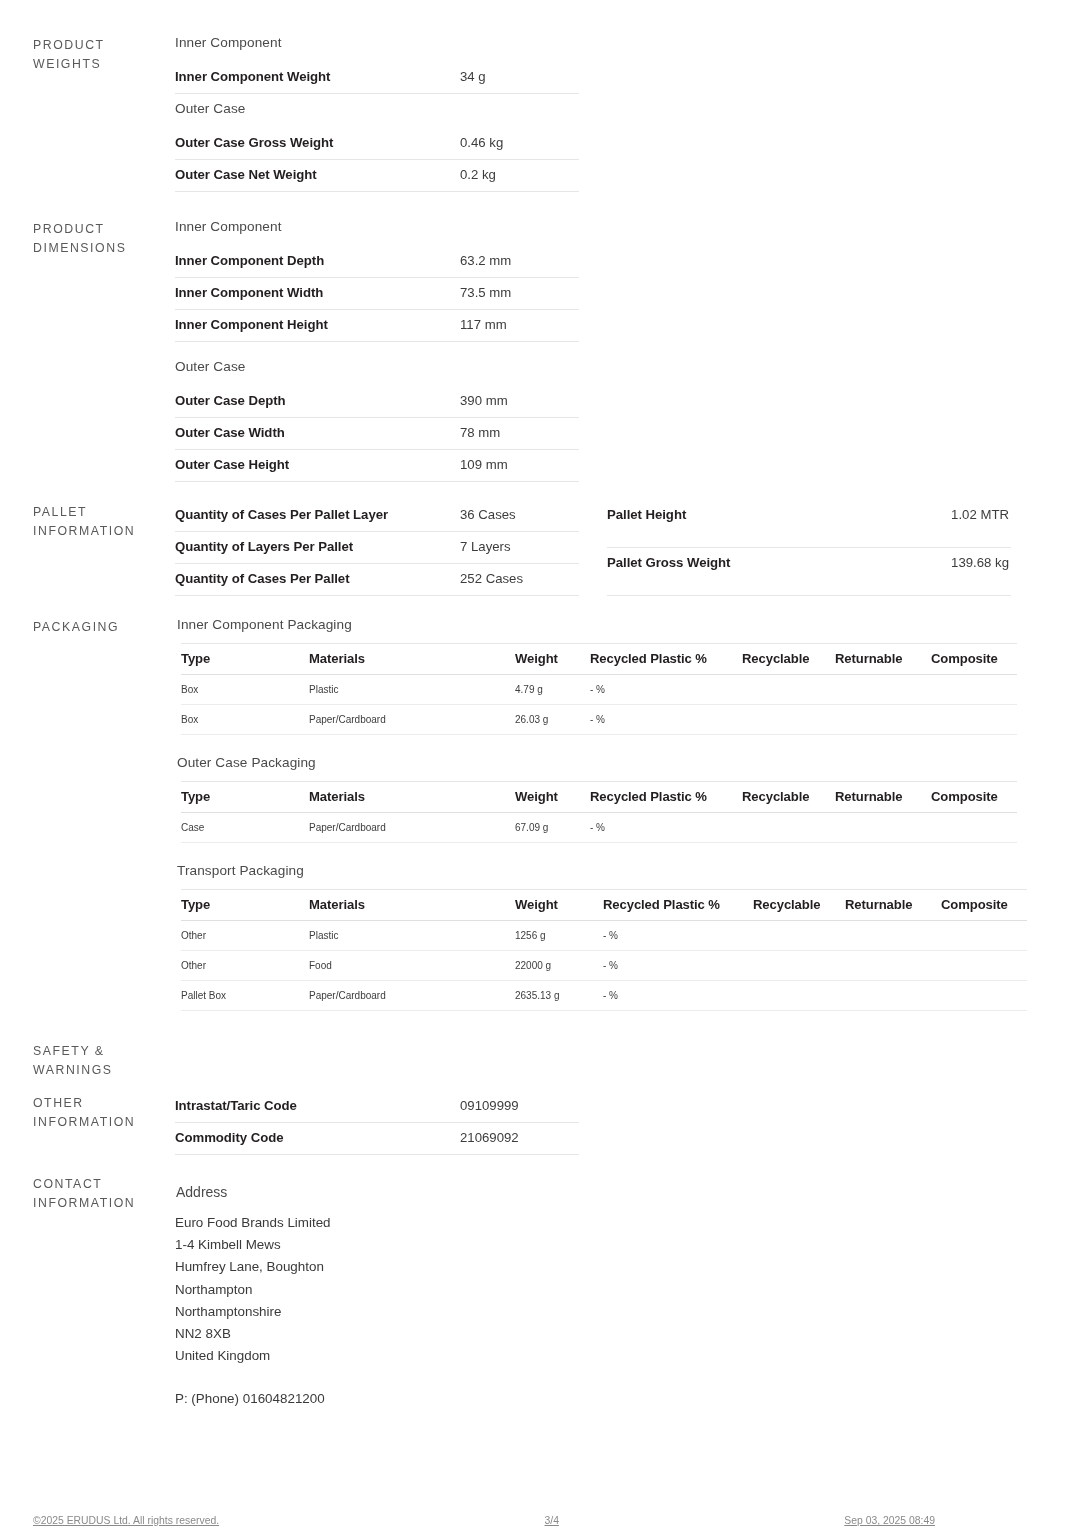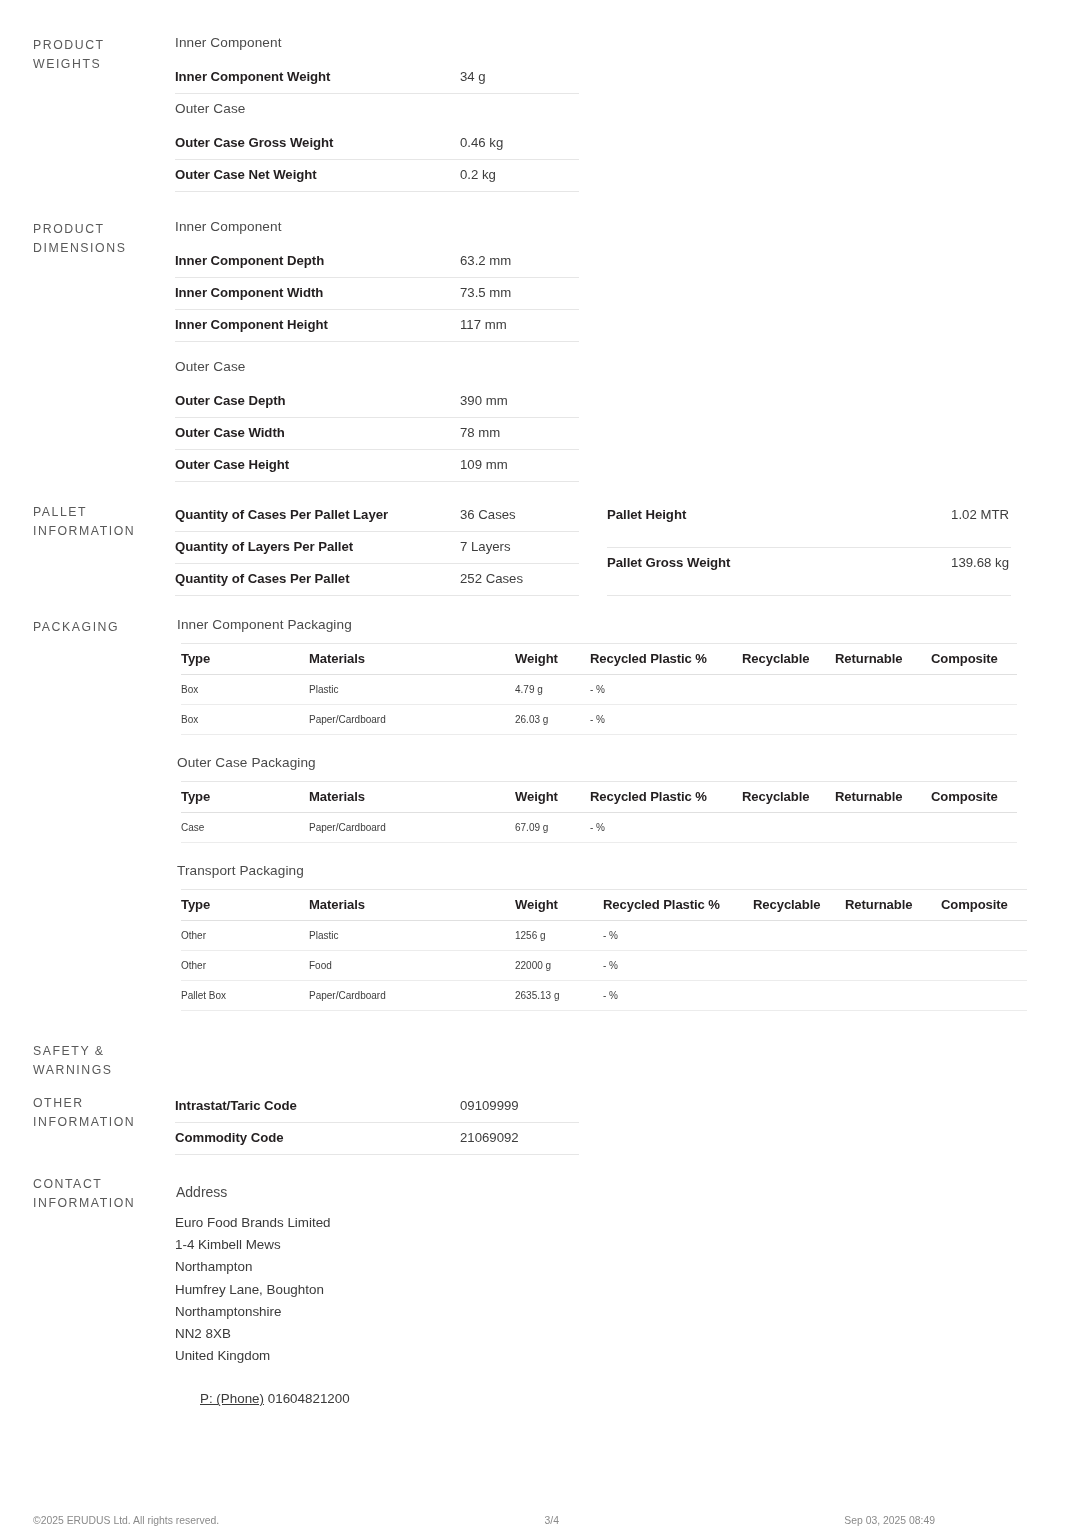--- a/index.html
+++ b/index.html
@@ -157,36 +157,35 @@
     line-height: 22.2px;
     color: #3a3a3a;
   }
   .phone-line {
     font-size: 13.4px;
     line-height: 22px;
     color: #3a3a3a;
     padding-top: 21px;
   }
   .phone-label {
-    text-decoration: underline;
-    margin-left: 25px;
   }
 
   
   .footer {
     position: absolute;
     left: 0;
     top: 1482px;
     width: 968px;
     display: flex;
     align-items: center;
     font-size: 10.4px;
     color: #8a8a8a;
     padding: 0 33px;
     box-sizing: border-box;
+    text-decoration: underline;
   }
   .footer .left  { flex: 0 0 auto; }
   .footer .mid   { flex: 1; text-align: center; padding-left: 40px;}
   .footer .right { flex: 0 0 auto; }
 
   .spacer-sm { height: 10px; }
 </style>
 </head>
 <body>
 
@@ -440,22 +439,22 @@
     </div>
   </div>
 
   <div class="section" style="margin-top:17px;">
     <div class="section-label">CONTACT INFORMATION</div>
     <div class="section-body">
       <div class="addr-head">Address</div>
       <div>
         <div class="addr-line">Euro Food Brands Limited</div>
         <div class="addr-line">1-4 Kimbell Mews</div>
+        <div class="addr-line">Humfrey Lane, Boughton</div>
         <div class="addr-line">Northampton</div>
-        <div class="addr-line">Humfrey Lane, Boughton</div>
         <div class="addr-line">Northamptonshire</div>
         <div class="addr-line">NN2 8XB</div>
         <div class="addr-line">United Kingdom</div>
       </div>
       <div class="phone-line">
         <span class="phone-label">P: (Phone)</span><span>&nbsp;</span><span>01604821200</span>
       </div>
     </div>
   </div>
 

